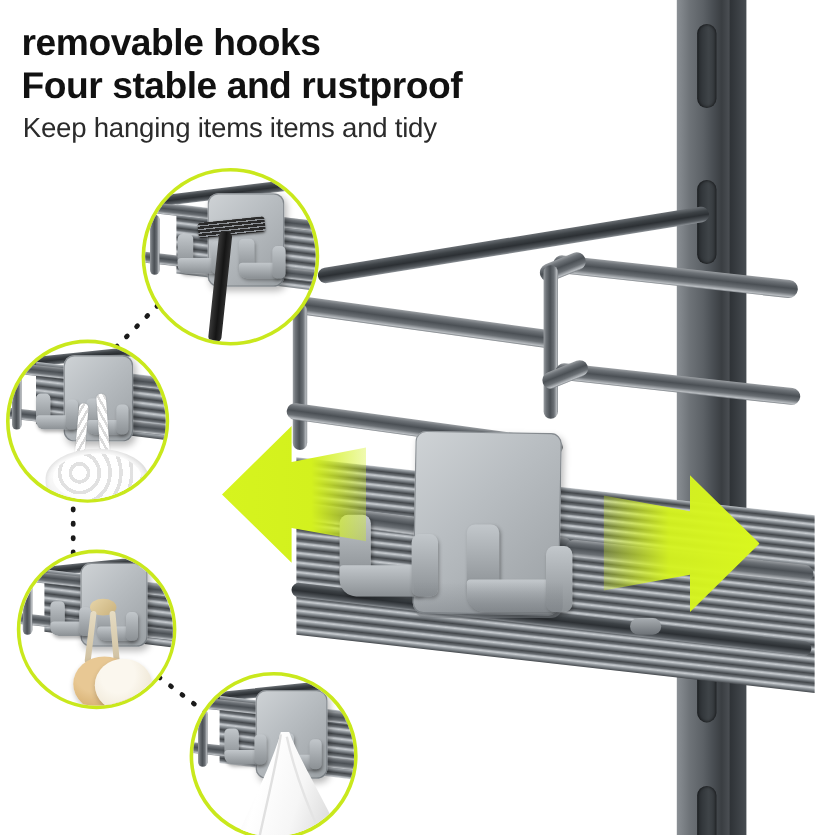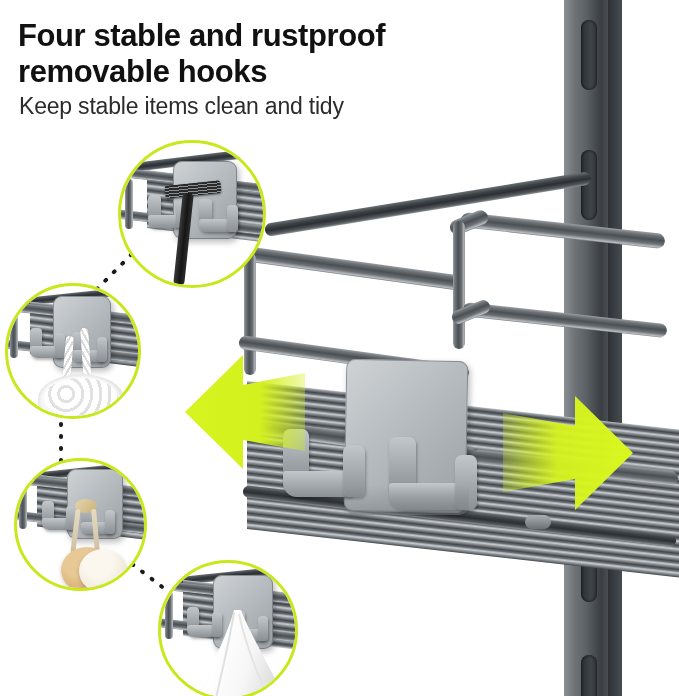--- a/index.html
+++ b/index.html
@@ -58,24 +58,24 @@
 
   
   .arrow{position:absolute;}
 </style>
 </head>
 <body>
 
 <div class="stage">
 
   <div class="headline">
+    <div>removable hooks</div>
     <div>Four stable and rustproof</div>
-    <div>removable hooks</div>
-  </div>
-  <div class="subtitle">Keep stable items clean and tidy</div>
+  </div>
+  <div class="subtitle">Keep hanging items items and tidy</div>
 
   <div class="product">
 
     <div class="pole"></div>
     <div class="pole-edge"></div>
     <div class="slot" style="top:-165px;height:70px;"></div>
     <div class="slot" style="top:-35px;height:70px;"></div>
     <div class="slot" style="top:345px;height:72px;"></div>
     <div class="slot" style="top:470px;height:72px;"></div>
 

